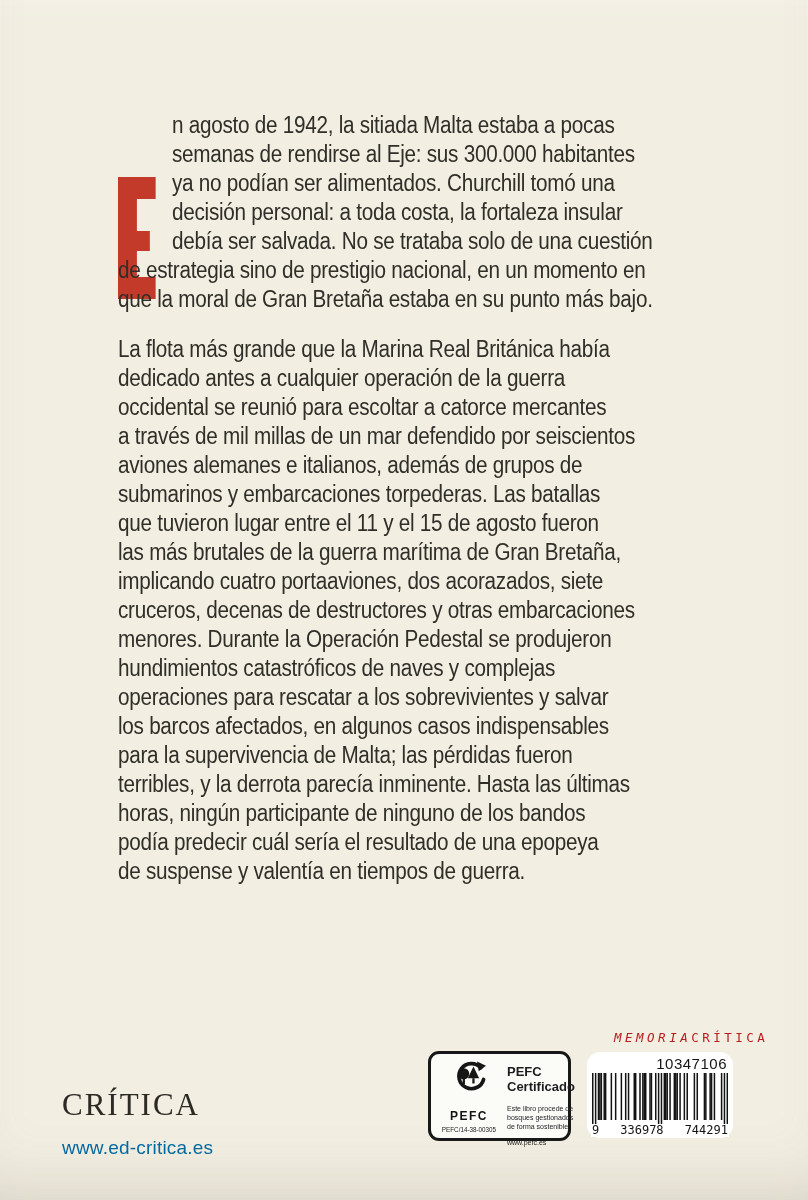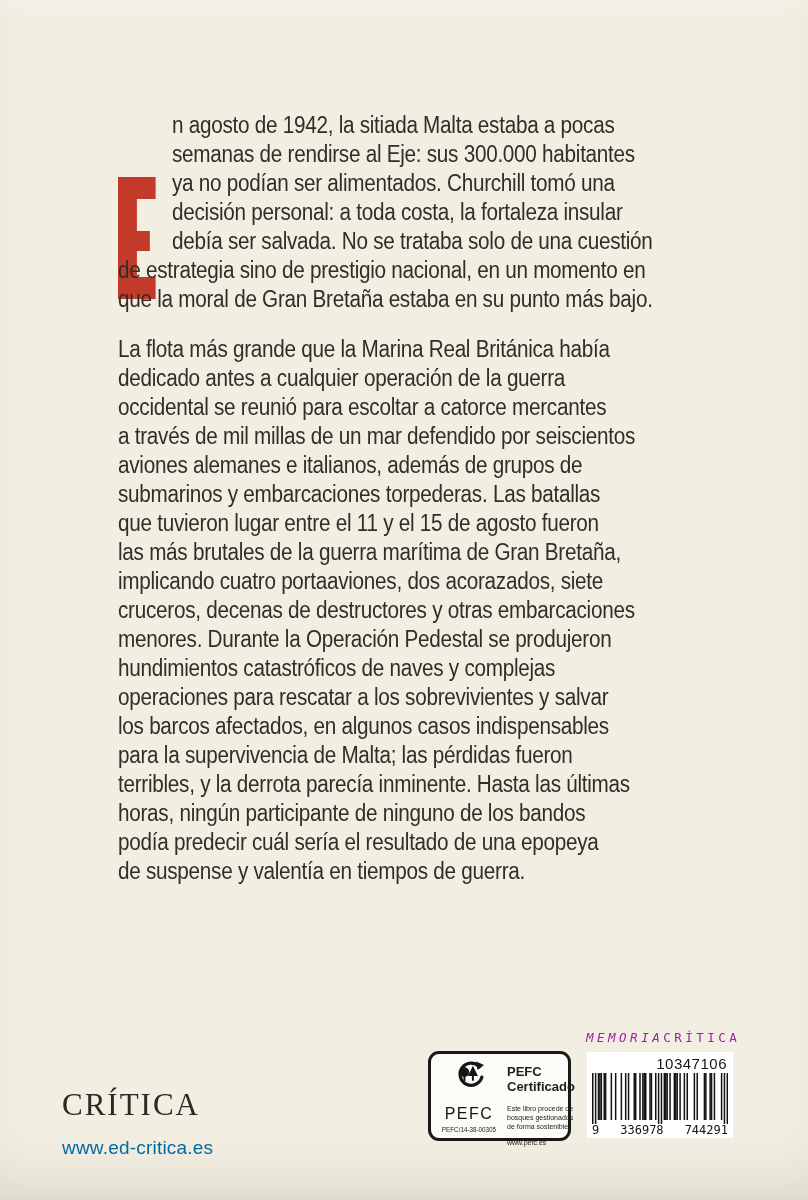--- a/index.html
+++ b/index.html
@@ -34,50 +34,50 @@
   
   .publisher{position:absolute;left:62px;top:1089px;color:#2c2a24;}
   .publisher-name{
     font-family:"Liberation Serif",serif;
     font-size:31px;letter-spacing:2px;line-height:1;
   }
   .publisher-url{font-size:19px;margin-top:17px;letter-spacing:.2px;color:#0369a1;}
 
   
   .collection{
-    position:absolute;left:586px;top:1030px;width:147px;
+    position:absolute;left:614px;top:1030px;width:147px;
     display:flex;justify-content:space-between;
     font-family:"DejaVu Sans Mono",monospace;
-    font-size:12.5px;color:#a21caf;white-space:nowrap;
+    font-size:12.5px;color:#b91c1c;white-space:nowrap;
   }
   .collection .part1{font-style:italic;letter-spacing:3.5px;}
   .collection .part2{letter-spacing:3.5px;}
 
   
-  .barcode-box{position:absolute;left:587px;top:1052px;width:146px;height:86px;background:#fff;}
+  .barcode-box{position:absolute;left:587px;top:1052px;width:146px;height:86px;background:#fff;border-radius:13px;}
   .barcode-top{position:absolute;top:3px;right:6px;font-size:15px;letter-spacing:.5px;color:#161616;}
   .barcode-bars-wrap{position:absolute;left:5px;right:5px;top:21px;height:58px;}
   .barcode-bars-wrap svg{display:block;width:100%;height:100%;}
   .barcode-bars-wrap rect{fill:#131313;}
   .barcode-digits{
     position:absolute;left:4px;right:4px;bottom:1px;
     display:flex;justify-content:space-between;
     font-family:"DejaVu Sans Mono",monospace;font-size:12px;color:#131313;
   }
   .barcode-digits span{background:#fff;padding:0 1px;line-height:13px;}
 
   
   .pefc-box{
     position:absolute;left:428px;top:1051px;width:143px;height:90px;
     background:#fbfbf8;border:3px solid #181818;border-radius:11px;
     display:flex;padding:6px 7px 5px 7px;color:#1d1d1d;
   }
   .pefc-left{width:62px;display:flex;flex-direction:column;align-items:center;flex:none;}
   .pefc-left svg{display:block;}
-  .pefc-word{font-weight:normal;font-size:16px;letter-spacing:1.5px;line-height:1;margin-top:16px;color:#141414;}
+  .pefc-word{font-weight:bold;font-size:12px;letter-spacing:1.5px;line-height:1;margin-top:16px;color:#141414;}
   .pefc-license{font-size:6.3px;margin-top:4px;white-space:nowrap;color:#222;}
   .pefc-right{flex:1;margin-left:7px;}
   .pefc-cert{font-size:13px;font-weight:bold;margin-top:4px;}
   .pefc-desc{font-size:7px;line-height:9px;margin-top:10px;white-space:pre-line;color:#242424;}
   .pefc-url{font-size:7px;margin-top:8px;}
 </style>
 </head>
 <body>
 
 <div class="cover">

